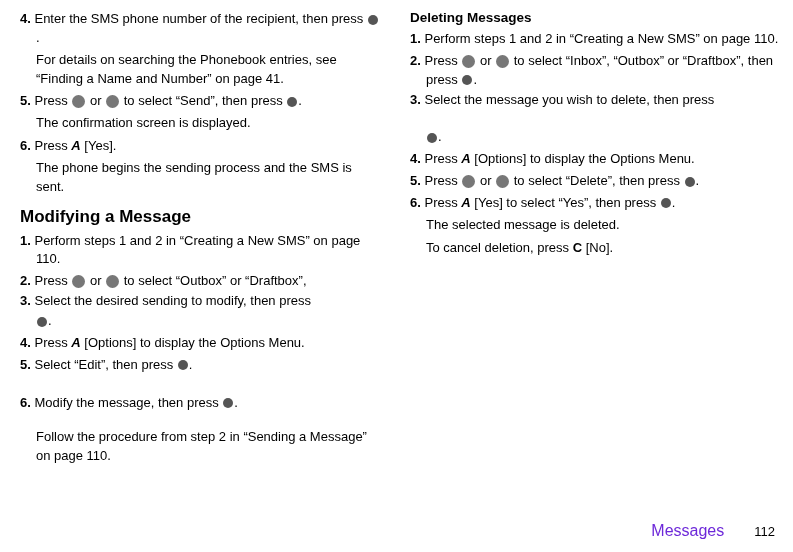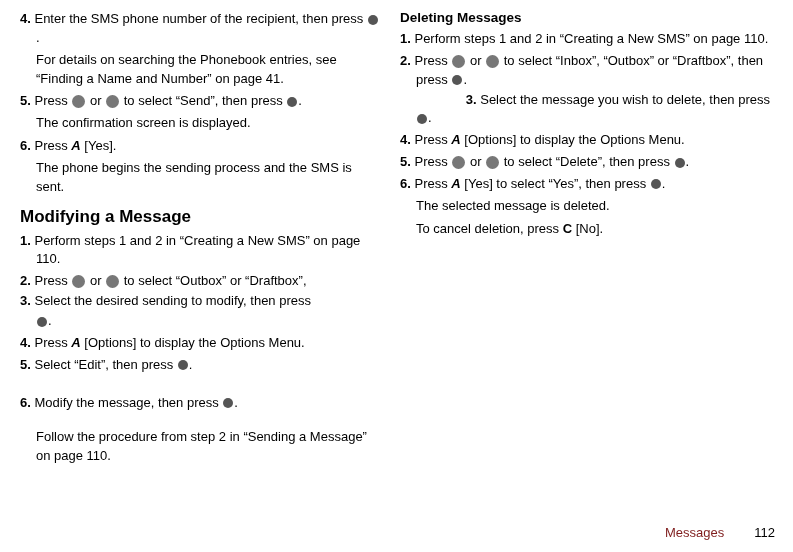--- a/index.html
+++ b/index.html
@@ -10,20 +10,21 @@
       font-family: Arial, Helvetica, sans-serif;
       font-size: 13px;
       color: #000000;
       overflow: hidden;
     }
     .page-container {
       display: flex;
       width: 793px;
       height: 552px;
       padding: 10px 0 0 0;
+      gap: 10px;
     }
     .left-column {
       width: 390px;
       padding: 0 10px 0 20px;
     }
     .right-column {
       width: 390px;
       padding: 0 10px 0 10px;
     }
     .circle-icon {
@@ -141,21 +142,21 @@
     <div style="margin-bottom:3px; line-height:1.45; padding-left:16px; text-indent:-16px;">
       <span class="num" style="font-weight:bold;">1.</span>
       <span> Perform steps 1 and 2 in “Creating a New SMS” on page 110.</span>
     </div>
 
     <div style="margin-bottom:1px; line-height:1.45; padding-left:16px; text-indent:-16px;">
       <span class="num" style="font-weight:bold;">2.</span>
       <span> Press <span class="nav-up"></span> or <span class="nav-down"></span> to select “Inbox”, “Outbox” or “Draftbox”, then press <span class="circle-icon"></span>.</span>
     </div>
 
-    <div style="margin-bottom:0; line-height:1.45; padding-left:16px; text-indent:-16px;text-align:right;">
+    <div style="margin-bottom:19px; line-height:1.45; padding-left:16px; text-indent:-16px;">
       <span class="num" style="font-weight:bold;">3.</span>
       <span> Select the message you wish to delete, then press</span>
     </div>
     <div style="padding-left:16px; line-height:1.45; margin-bottom:3px;"><span class="circle-icon"></span>.</div>
 
     <div style="margin-bottom:3px; line-height:1.45; padding-left:16px; text-indent:-16px;">
       <span class="num" style="font-weight:bold;">4.</span>
       <span> Press <span class="letter-key">A</span>&nbsp;[Options] to display the Options Menu.</span>
     </div>
 
@@ -168,15 +169,15 @@
       <span class="num" style="font-weight:bold;">6.</span>
       <span> Press <span class="letter-key">A</span>&nbsp;[Yes] to select “Yes”, then press <span class="circle-icon"></span>.</span>
     </div>
     <div class="sub-text">The selected message is deleted.</div>
     <div class="sub-text">To cancel deletion, press <span class="key-c">C</span>&nbsp;[No].</div>
 
   </div>
 </div>
 
 <div style="position:absolute; bottom:12px; right:18px; display:flex; align-items:center; gap:30px;">
-  <span style="color:#7f1d1d; font-size:13px;">Messages</span>
+  <span style="color:#6d28d9; font-size:16px;">Messages</span>
   <span style="font-size:13px;">112</span>
 </div>
 
 </body></html>

